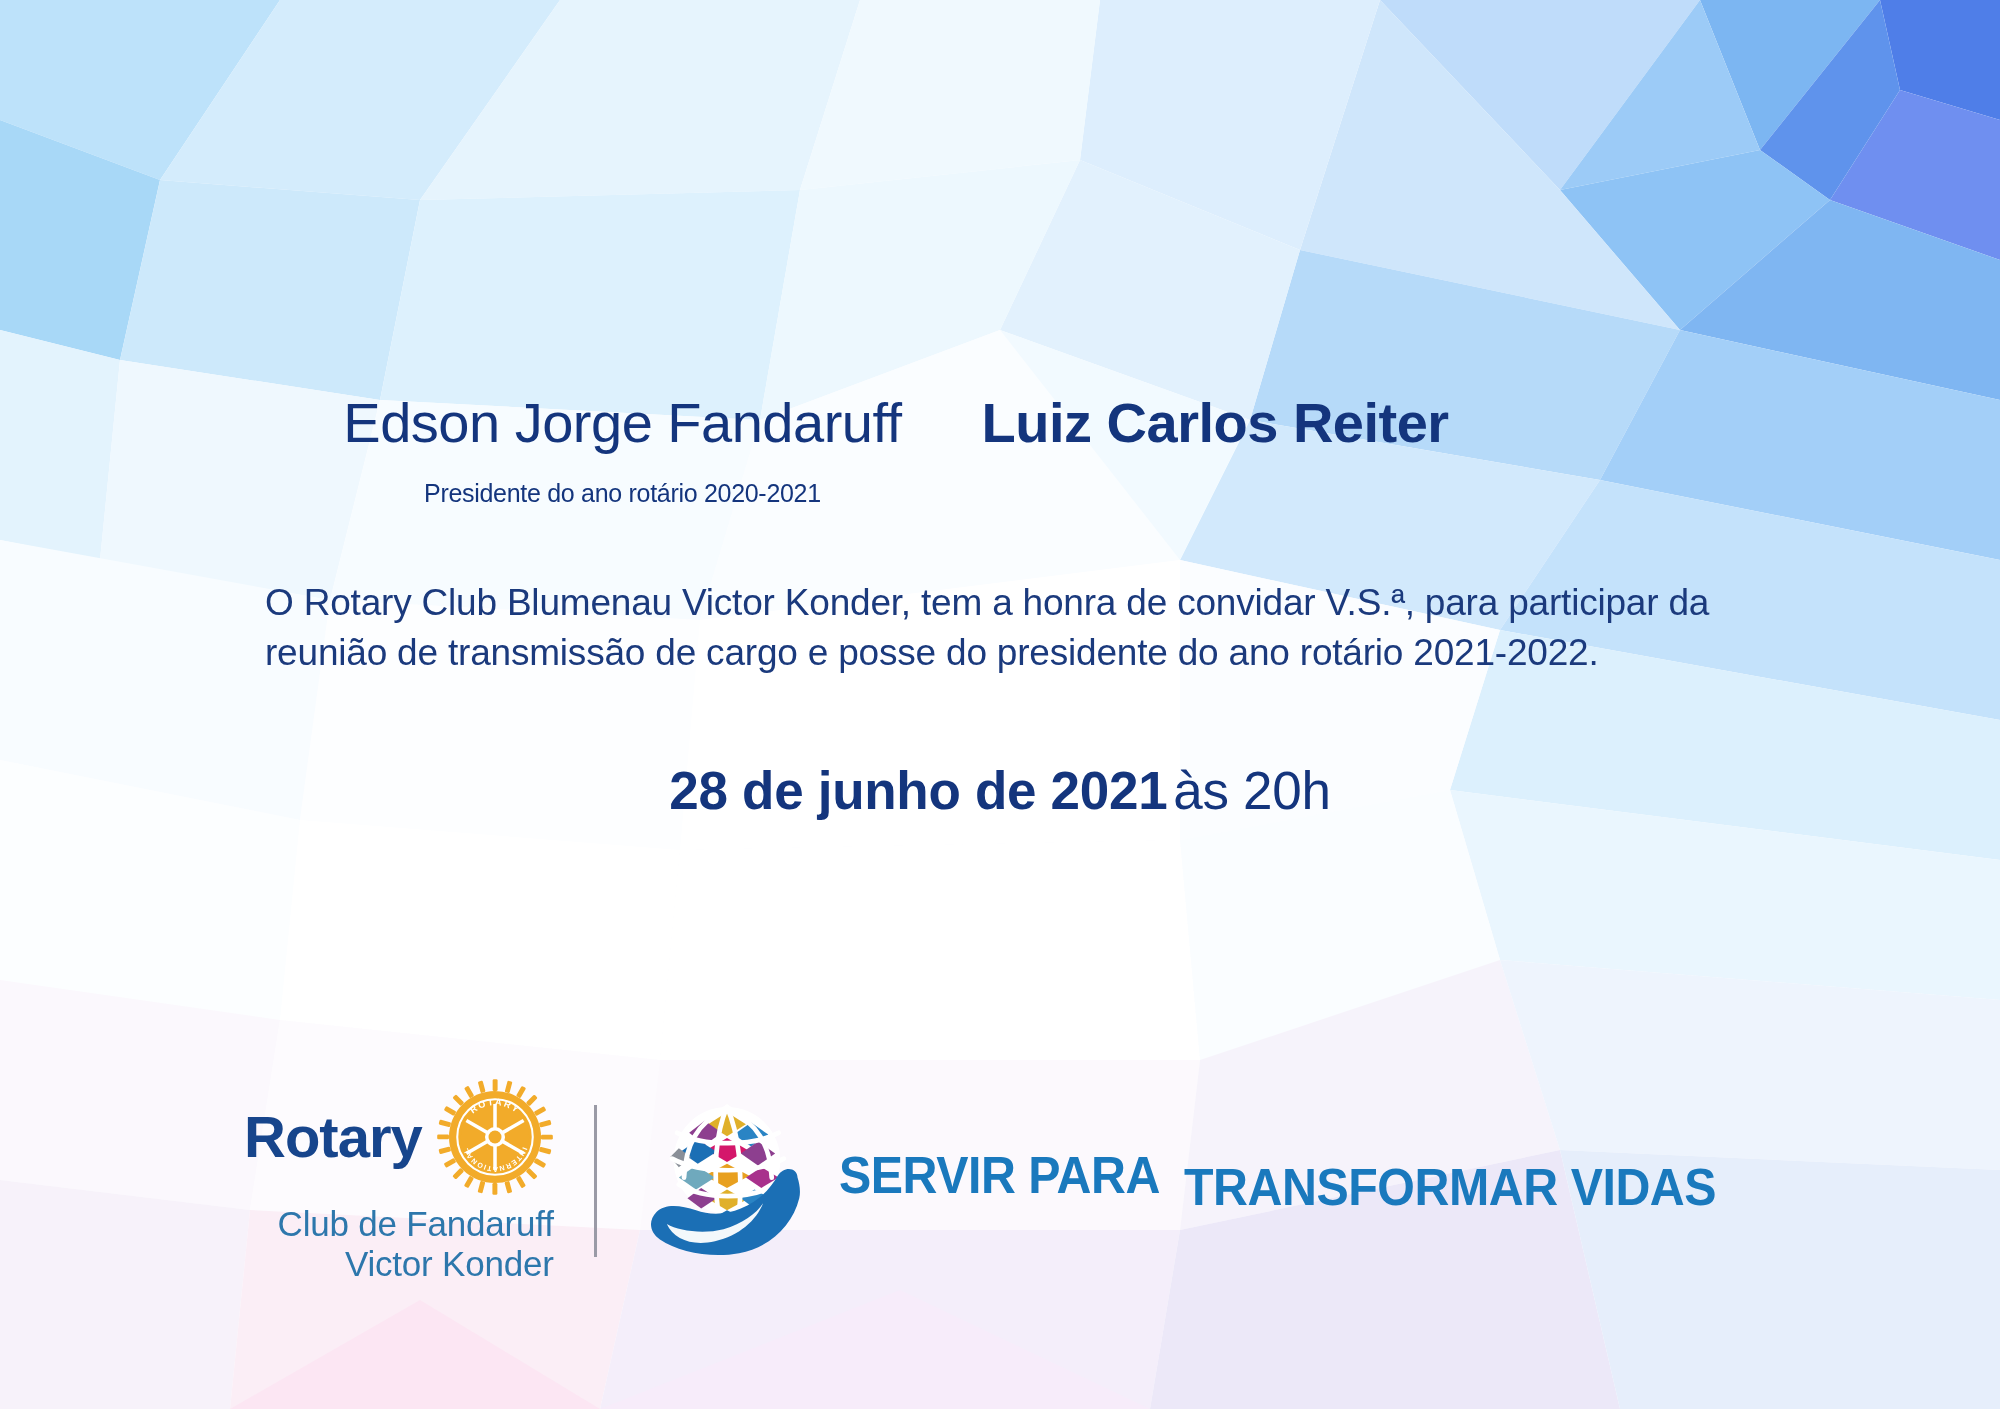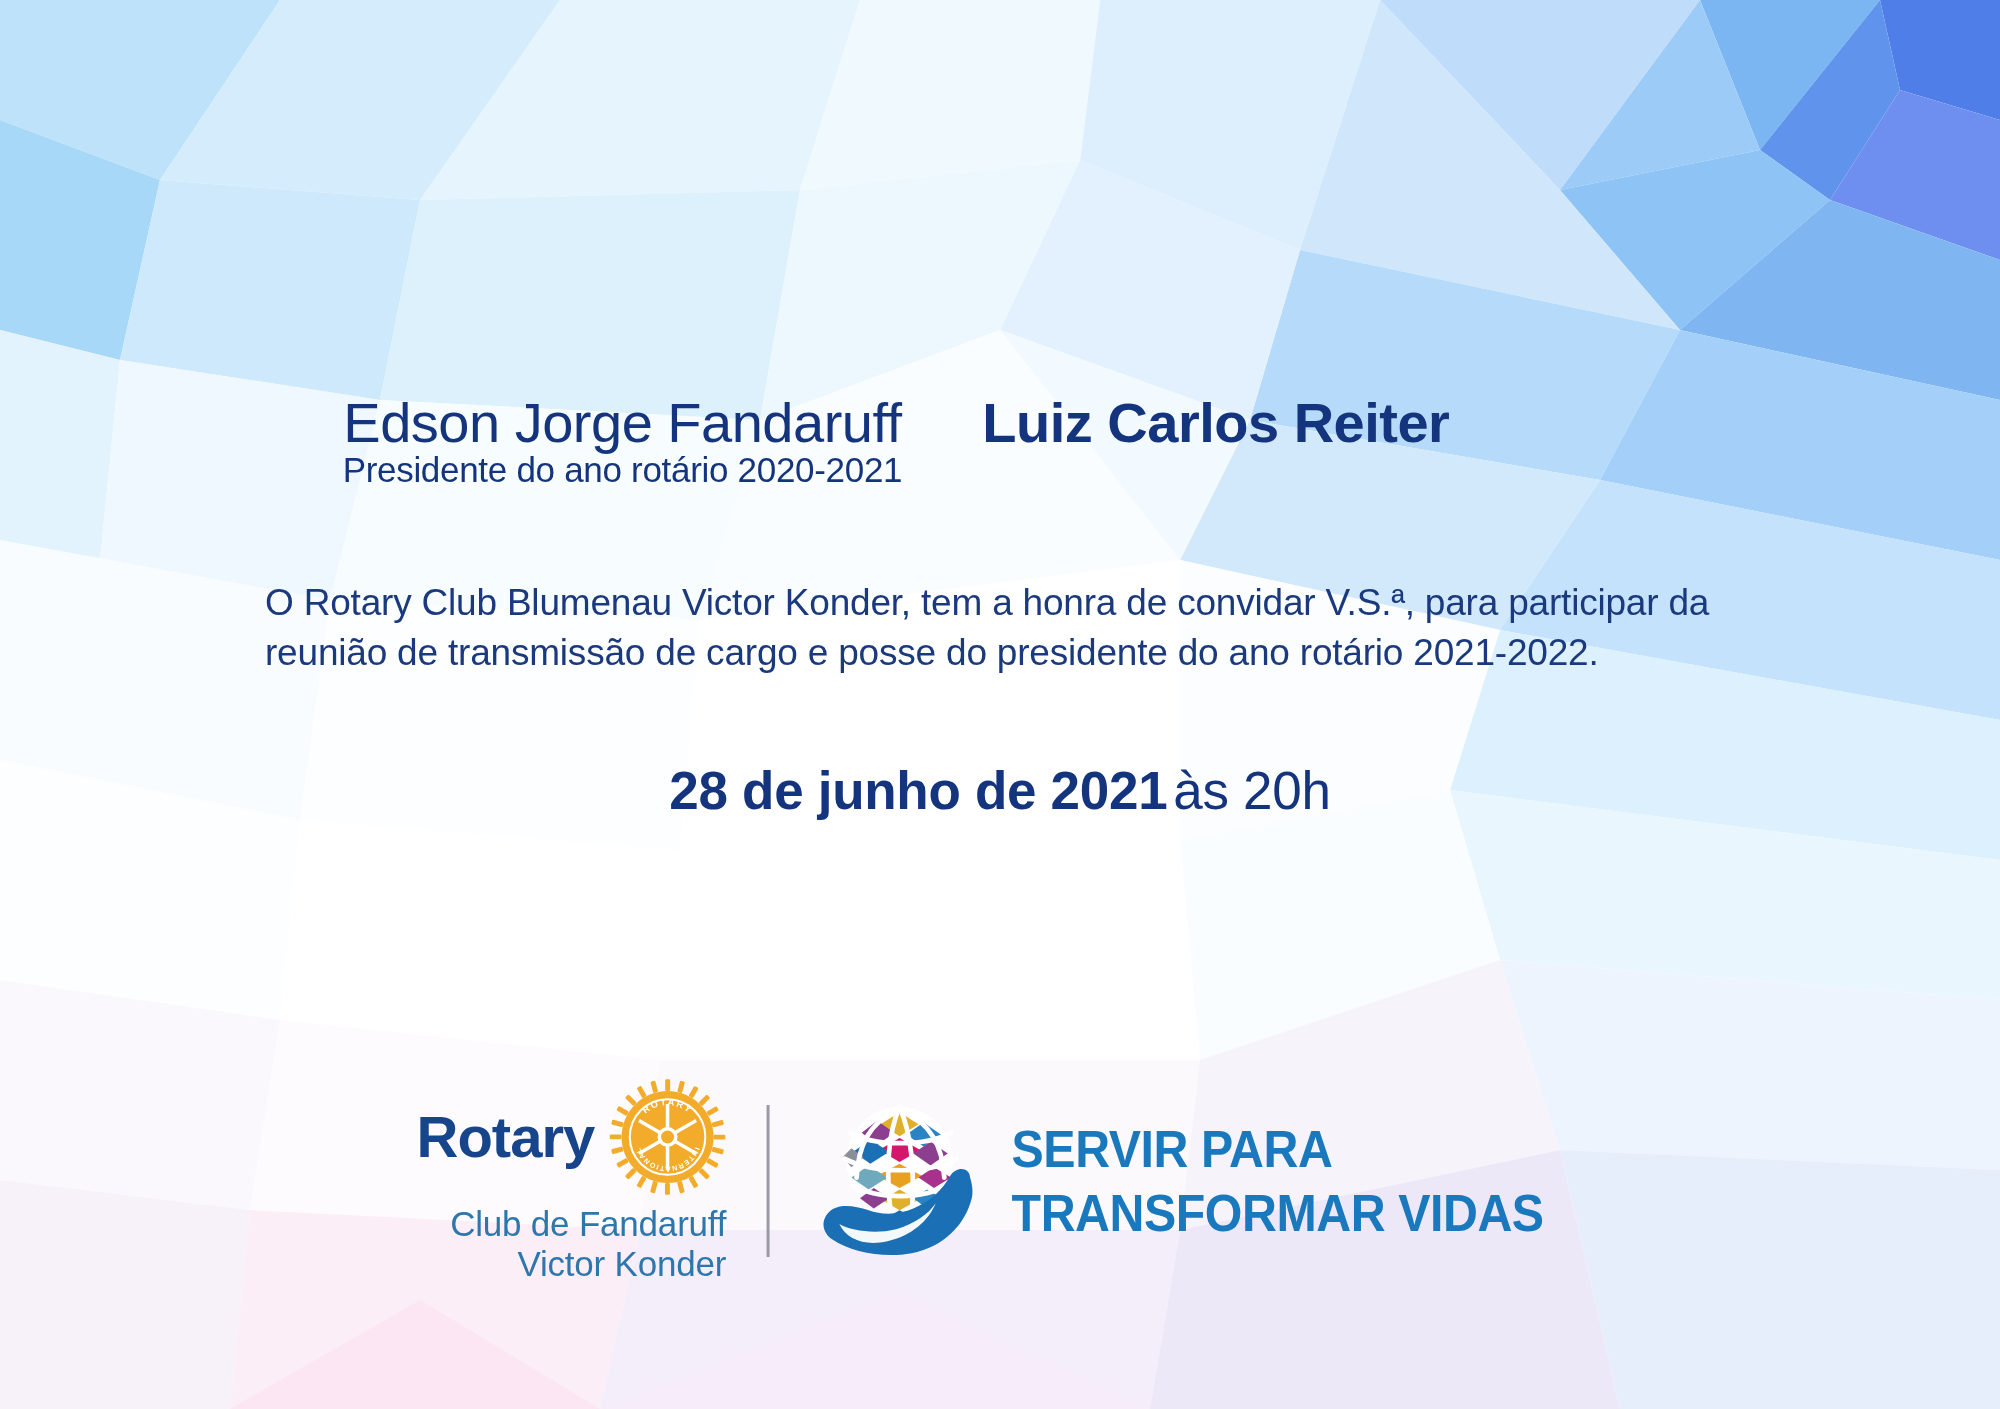--- a/index.html
+++ b/index.html
@@ -41,23 +41,23 @@
   .president-name{
     color:#14357d;
     font-size:56px;
     letter-spacing:-0.5px;
     white-space:nowrap;
   }
   .president-name.regular{font-weight:400;}
   .president-name.bold{font-weight:700;}
   .president-role{
     color:#14357d;
-    font-size:35px;
+    font-size:25px;
     font-weight:400;
-    margin-top:1px;
+    margin-top:30px;
     letter-spacing:-0.3px;
     white-space:nowrap;
   }
   #body-paragraph{
     position:absolute;
     top:578px;left:50%;
     transform:translateX(-50%);
     width:1470px;
     text-align:left;
     color:#1b3a7d;
@@ -121,22 +121,23 @@
     margin:0 44px 0 0;
     flex:none;
   }
   #theme-logo{
     display:flex;
     align-items:center;
     gap:26px;
   }
   #theme-text{
     display:flex;
-    flex-direction:column;
+    flex-direction:row;
     line-height:1.0;
+    text-align:right;
   }
   .theme-line{
     color:#1a79bd;
     font-weight:700;
     font-size:52px;
     letter-spacing:-0.5px;
     transform:scaleX(0.93);
     transform-origin:left center;
     white-space:nowrap;
   }

